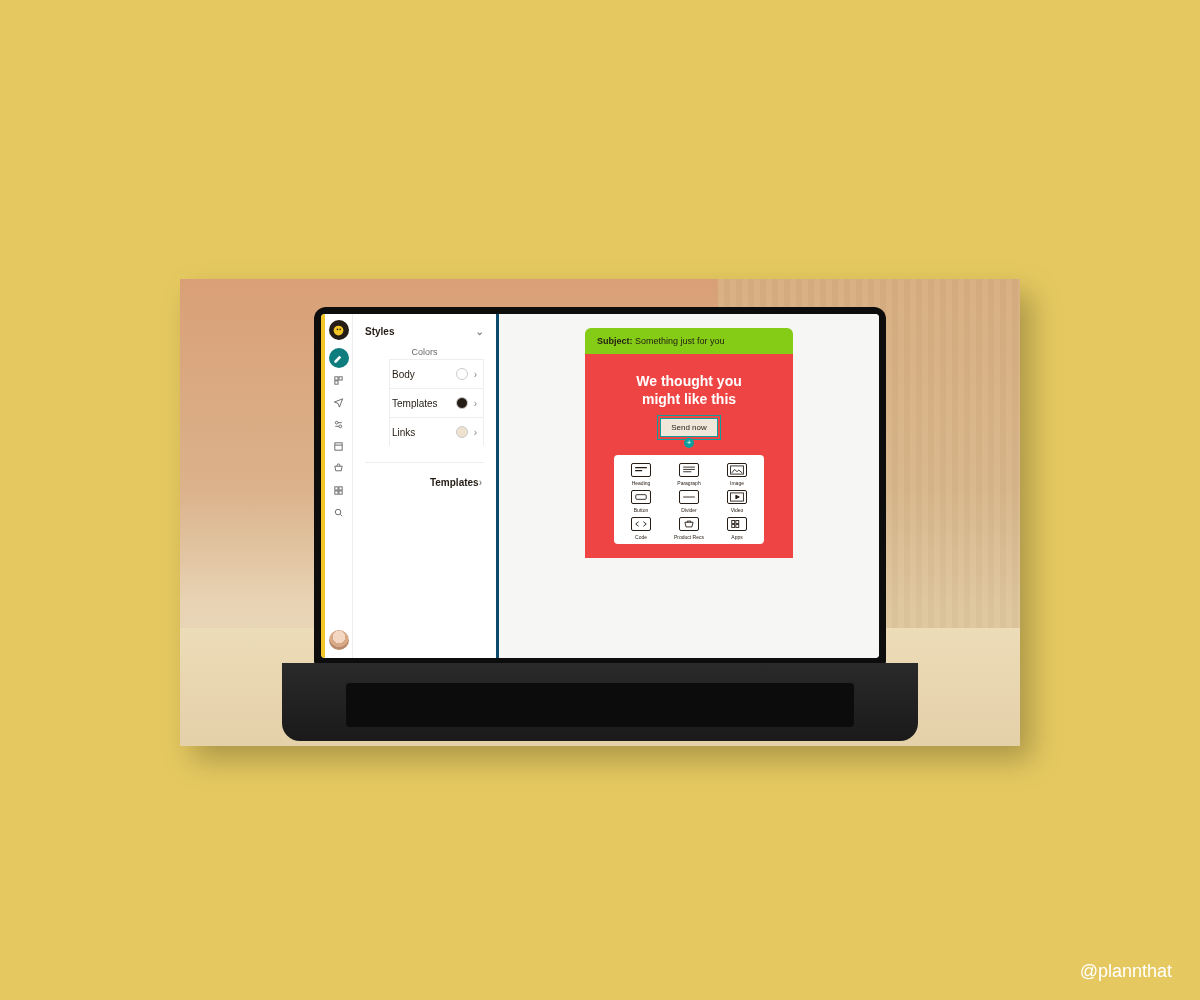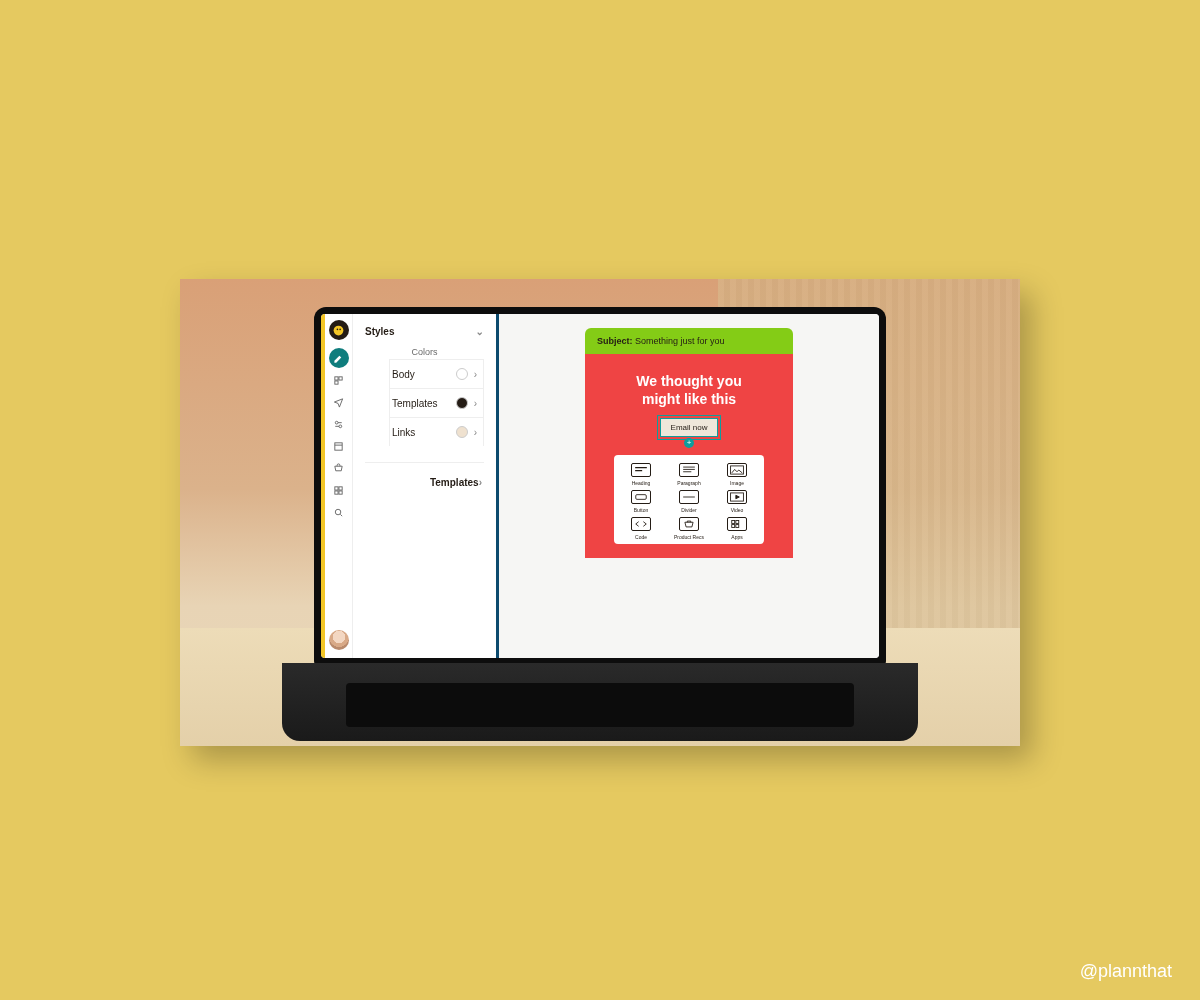--- a/index.html
+++ b/index.html
@@ -318,21 +318,21 @@
                 <div class="subject">
                   <strong>Subject:</strong>
                   <span>Something just for you</span>
                 </div>
                 <div class="email-body">
                   <div class="hero-h">
                     <div>We thought you</div>
                     <div>might like this</div>
                   </div>
                   <div class="email-cta">
-                    <span>Email now</span>
+                    <span>Send now</span>
                     <span class="plus-dot">+</span>
                   </div>
 
                   <div class="block-picker">
 
                     <div class="bp-item">
                       <div class="bp-icon">
                           <svg viewBox="0 0 24 16" stroke="#241c15" stroke-width="2">
                             <path d="M2 4h20M2 9h12"></path>
                           </svg>

